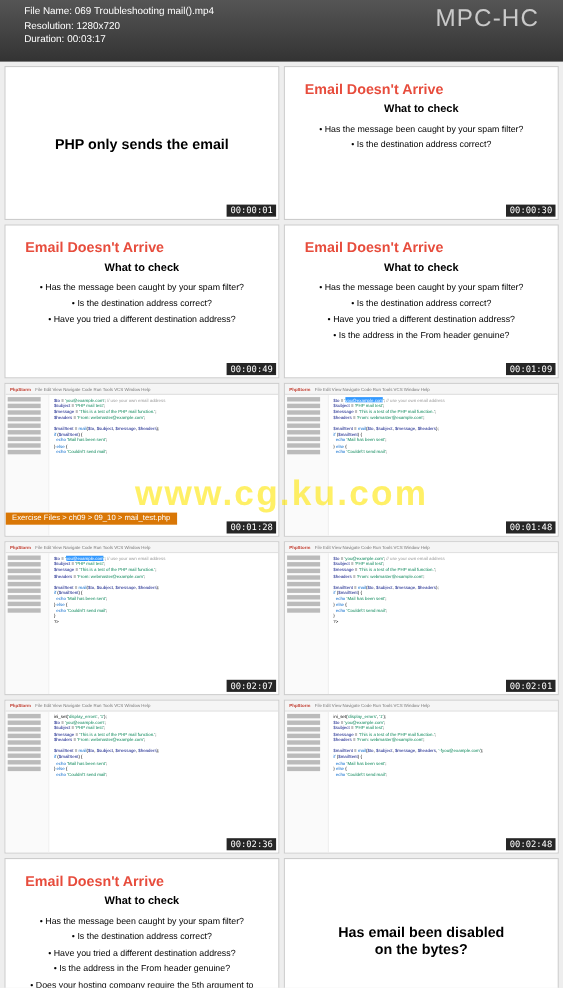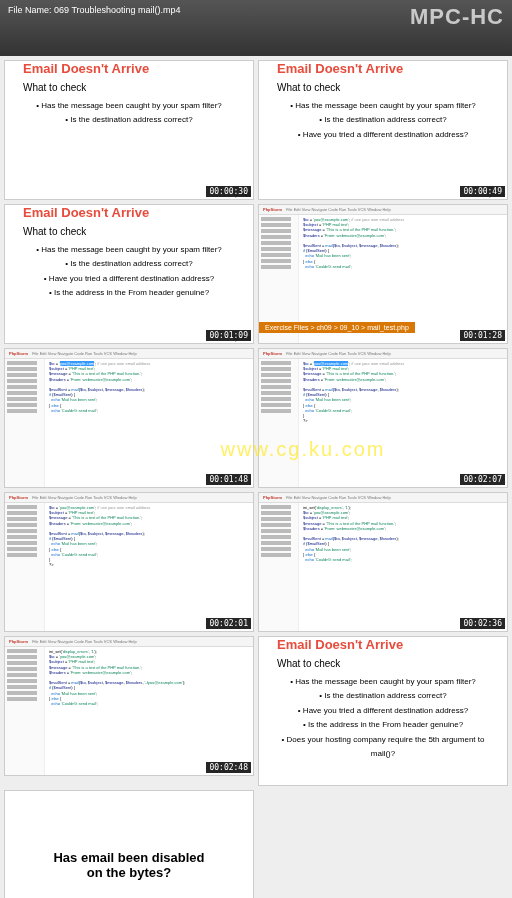--- a/index.html
+++ b/index.html
@@ -1,59 +1,66 @@
 <!DOCTYPE html>
 <html><head>
 <meta charset="utf-8">
 <style>
 * { margin: 0; padding: 0; box-sizing: border-box; font-family: Arial, sans-serif; }
 body { background: #eee; width: 512px; height: 898px; position: relative; overflow: hidden; }
-.header { background: linear-gradient(#555, #333); color: #fff; padding: 4px 8px; display: flex; justify-content: space-between; font-size: 9px; height: 56px; }
+.header { background: linear-gradient(#555, #333); color: #fff; padding: 4px 22px; display: flex; justify-content: space-between; font-size: 9px; height: 56px; }
 .header-left { line-height: 1.4; }
-.header-right { font-size: 22px; font-weight: bold; letter-spacing: 1px; color: #fff; opacity: 0.7; align-self: flex-start; }
+.header-right { font-size: 22px; font-weight: normal; letter-spacing: 1px; color: #fff; opacity: 0.7; align-self: flex-start; }
 .grid { display: grid; grid-template-columns: 1fr 1fr; gap: 4px; padding: 4px; }
 .slide { background: #fff; border: 1px solid #ccc; height: 140px; position: relative; overflow: hidden; }
 .slide-tall { height: 150px; }
 .centered { display: flex; align-items: center; justify-content: center; }
 .centered-text { font-weight: bold; font-size: 13px; text-align: center; }
-.slide-content { padding: 0 18px; }
+.slide-content { padding: 12px 18px; }
 .slide-title { font-weight: bold; font-size: 13px; color: #e74c3c; margin-bottom: 6px; }
-.slide-subtitle { font-weight: normal; font-size: 10px; margin-bottom: 6px; }
+.slide-subtitle { font-weight: bold; font-size: 10px; margin-bottom: 6px; text-align: center; }
 .slide-list { list-style: none; font-size: 8px; line-height: 1.8; text-align: center; }
 .slide-list li::before { content: "• "; }
 .logo-corner { position: absolute; bottom: 2px; right: 3px; font-size: 7px; color: #999; }
 .timecode { position: absolute; bottom: 2px; right: 2px; background: rgba(0,0,0,0.85); color: #fff; font-size: 8px; padding: 1px 3px; font-family: monospace; }
 .ide { display: flex; flex-direction: column; height: 100%; font-size: 4px; }
 .ide-top { height: 10px; background: #f5f5f5; border-bottom: 1px solid #ddd; display: flex; align-items: center; padding: 0 4px; color: #777; gap: 4px; }
 .ide-red { color: #c0392b; font-weight: bold; }
 .ide-body { flex: 1; display: flex; }
 .ide-side { width: 40px; background: #fafafa; border-right: 1px solid #eee; padding: 2px; }
 .ide-side-line { height: 4px; background: #bbb; margin-bottom: 2px; width: 85%; }
 .ide-main { flex: 1; padding: 2px 4px; background: #fff; font-family: monospace; line-height: 1.3; }
 .code-line { white-space: nowrap; overflow: hidden; }
 .c-kw { color: #0066cc; }
 .c-str { color: #098658; }
 .c-var { color: #001080; }
 .c-cmt { color: #999; }
 .hl { background: #3399ff; color: #fff; }
 .path-bar { background: #d97706; color: #fff; font-size: 7px; padding: 2px 6px; position: absolute; bottom: 10px; left: 0; }
-.watermark { position: absolute; top: 50%; left: 50%; transform: translate(-50%, -50%); font-size: 20px; font-weight: normal; color: rgba(255, 230, 0, 0.6); pointer-events: none; z-index: 100; letter-spacing: 2px; margin-left: 47px; }
+.watermark { position: absolute; top: 50%; left: 50%; transform: translate(-50%, -50%); font-size: 32px; font-weight: bold; color: rgba(255, 230, 0, 0.6); pointer-events: none; z-index: 100; letter-spacing: 2px; }
 </style>
 </head>
 <body>
 
 <div class="header">
   <div class="header-left">
     <div><span>File Name:</span> <span>069 Troubleshooting mail().mp4</span></div>
+    <div><span>Resolution:</span> <span>1280x720</span></div>
+    <div><span>Duration:</span> <span>00:03:17</span></div>
   </div>
   <div class="header-right">MPC-HC</div>
 </div>
 
 <div class="grid">
 
+  <div class="slide centered">
+    <div class="centered-text">PHP only sends the email</div>
+    <span class="logo-corner">lynda</span>
+    <span class="timecode">00:00:01</span>
+  </div>
 
   <div class="slide">
     <div class="slide-content">
       <div class="slide-title">Email Doesn't Arrive</div>
       <div class="slide-subtitle">What to check</div>
       <ul class="slide-list">
         <li>Has the message been caught by your spam filter?</li>
         <li>Is the destination address correct?</li>
       </ul>
     </div>

